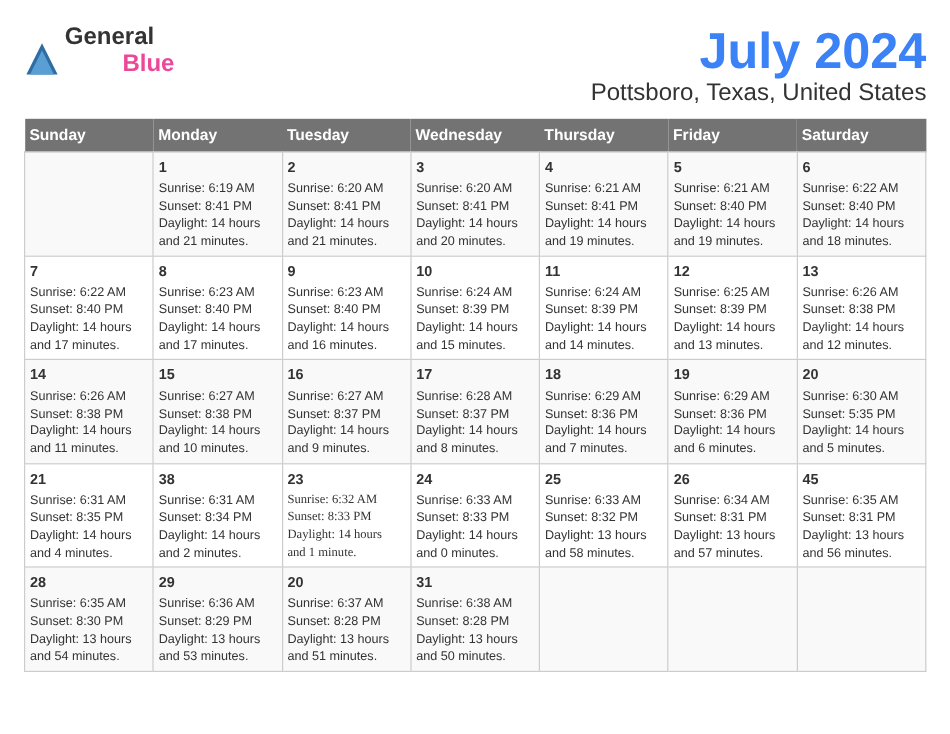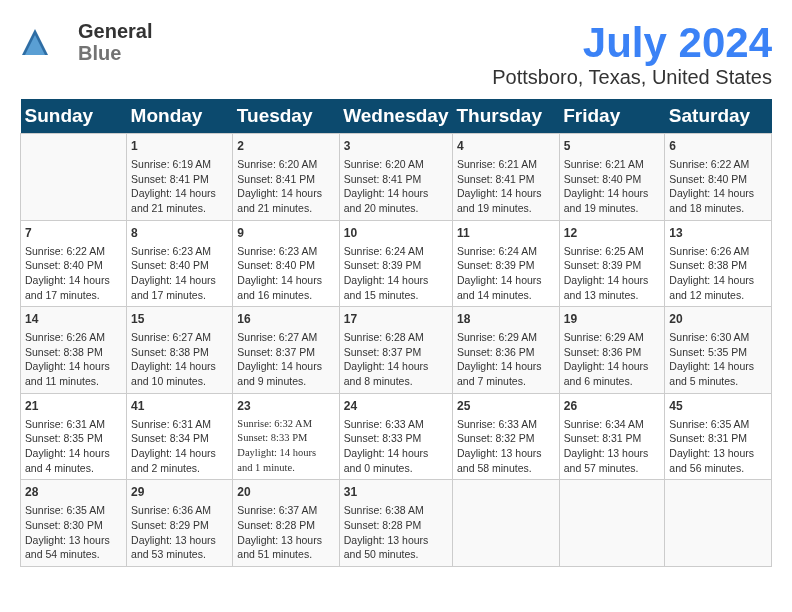--- a/index.html
+++ b/index.html
@@ -11,37 +11,37 @@
       padding: 20px;
     }
     .header-area {
       display: flex;
       justify-content: space-between;
       align-items: flex-start;
       margin-bottom: 10px;
     }
     .logo {
       display: flex;
-      align-items: center;
-      gap: 24px;
+      align-items: flex-end;
     }
     .logo-text {
       display: flex;
       flex-direction: column;
       line-height: 1.1;
     }
     .logo-general {
       font-size: 20px;
       font-weight: bold;
       color: #333;
     }
     .logo-blue {
       font-size: 20px;
       font-weight: bold;
-      color: #737373;
+      color: #ec4899;
+      margin-left: 48px;
     }
     .logo-icon {
       width: 30px;
       height: 30px;
       margin-right: 4px;
     }
     .title-area {
       text-align: right;
     }
     .month-title {
@@ -53,25 +53,25 @@
     .location {
       font-size: 20px;
       color: #333;
     }
     table {
       width: 100%;
       border-collapse: collapse;
       font-size: 11px;
     }
     thead tr th {
-      background-color: #0c4a6e;
+      background-color: #737373;
       color: #fff;
       padding: 6px 4px;
       text-align: left;
-      font-size: 19px;
+      font-size: 13px;
       font-weight: bold;
     }
     tbody tr td {
       border: 1px solid #ccc;
       vertical-align: top;
       padding: 4px;
       width: calc(100% / 7);
       min-height: 80px;
       color: #333;
       line-height: 1.4;
@@ -278,21 +278,21 @@
       </tr>
       <tr>
         <td>
           <span class="day-number">21</span>
           <div class="cell-content" style="white-space: pre-line;">Sunrise: 6:31 AM
 Sunset: 8:35 PM
 Daylight: 14 hours
 and 4 minutes.</div>
         </td>
         <td>
-          <span class="day-number">41</span>
+          <span class="day-number">38</span>
           <div class="cell-content" style="white-space: pre-line;">Sunrise: 6:31 AM
 Sunset: 8:34 PM
 Daylight: 14 hours
 and 2 minutes.</div>
         </td>
         <td>
           <span class="day-number">23</span>
           <div class="cell-content" style="white-space: pre-line; font-family: Liberation Serif, serif;">Sunrise: 6:32 AM
 Sunset: 8:33 PM
 Daylight: 14 hours

